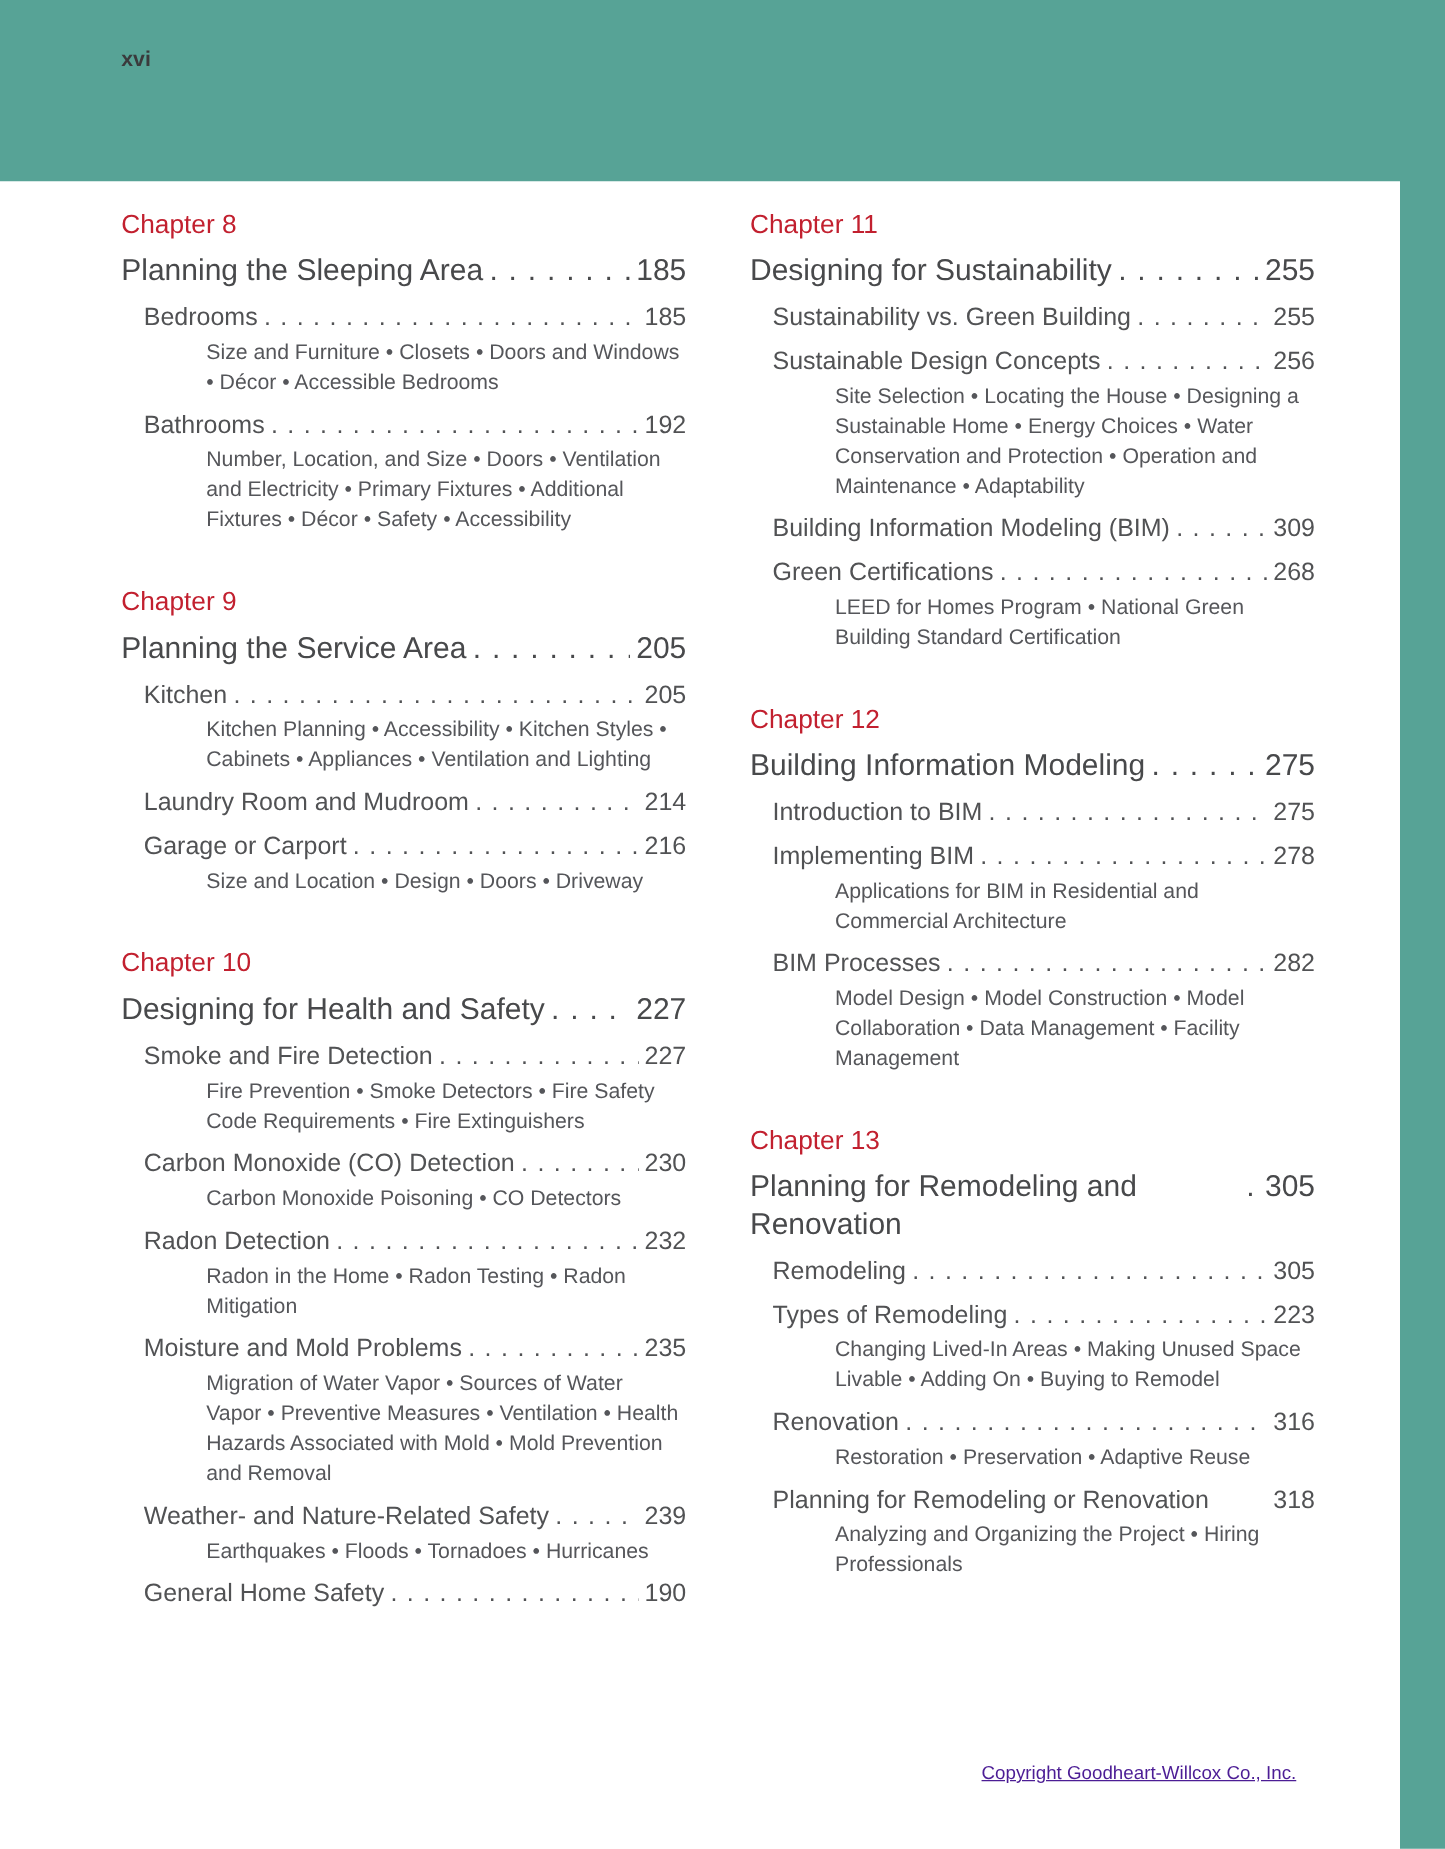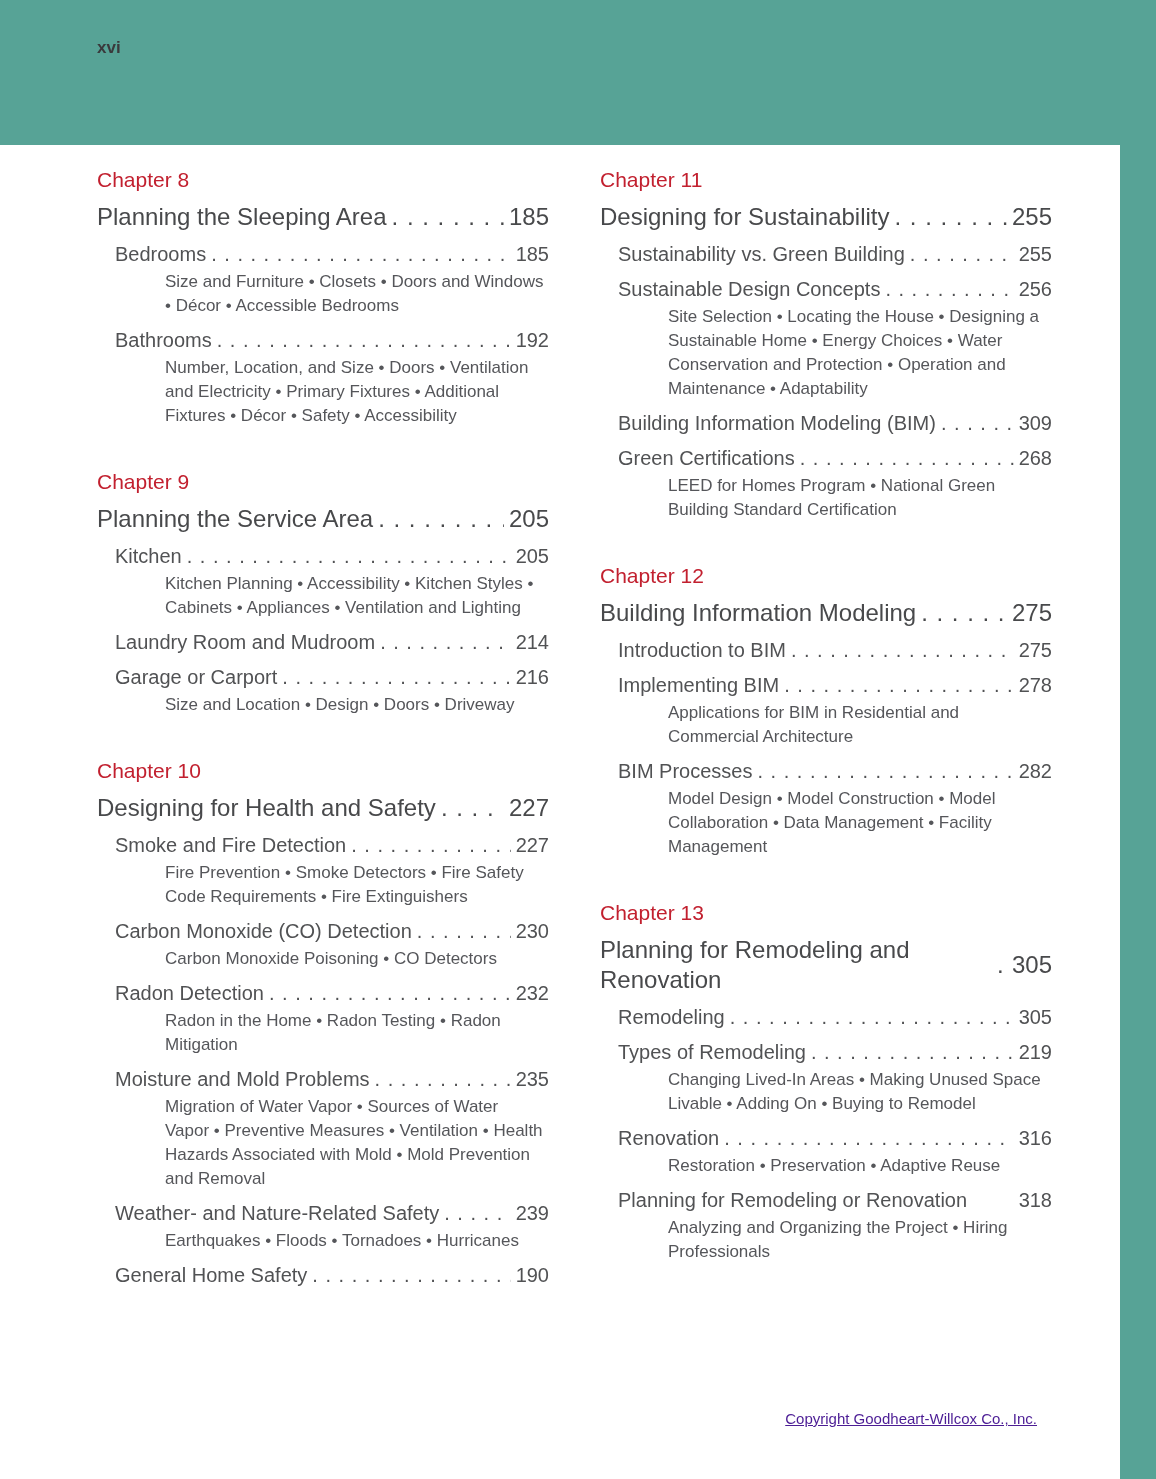--- a/index.html
+++ b/index.html
@@ -42,21 +42,21 @@
   .col { width: 452px; }
 
   .chapter { margin-bottom: 42px; }
   .ch-label {
     color: #c2202f;
     font-size: 21px;
     margin: 0 0 10px 0;
   }
   .ch-title-row {
     display: flex;
-    align-items: center;
+    align-items: flex-start;
     font-size: 24px;
     color: #48494b;
     margin-bottom: 4px;
     line-height: 1.25;
   }
   .entry-row {
     display: flex;
     align-items: baseline;
     font-size: 20px;
     padding-left: 18px;
@@ -258,21 +258,21 @@
           <span class="pg">305</span>
         </div>
         <div class="entry-row">
           <span class="entry-title">Remodeling</span>
           <span class="dots"></span>
           <span class="pg">305</span>
         </div>
         <div class="entry-row">
           <span class="entry-title">Types of Remodeling</span>
           <span class="dots"></span>
-          <span class="pg">219</span>
+          <span class="pg">223</span>
         </div>
         <div class="sub">Changing Lived-In Areas • Making Unused Space Livable • Adding On • Buying to Remodel</div>
         <div class="entry-row">
           <span class="entry-title">Renovation</span>
           <span class="dots"></span>
           <span class="pg">316</span>
         </div>
         <div class="sub">Restoration • Preservation • Adaptive Reuse</div>
         <div class="entry-row">
           <span class="entry-title">Planning for Remodeling or Renovation</span>

